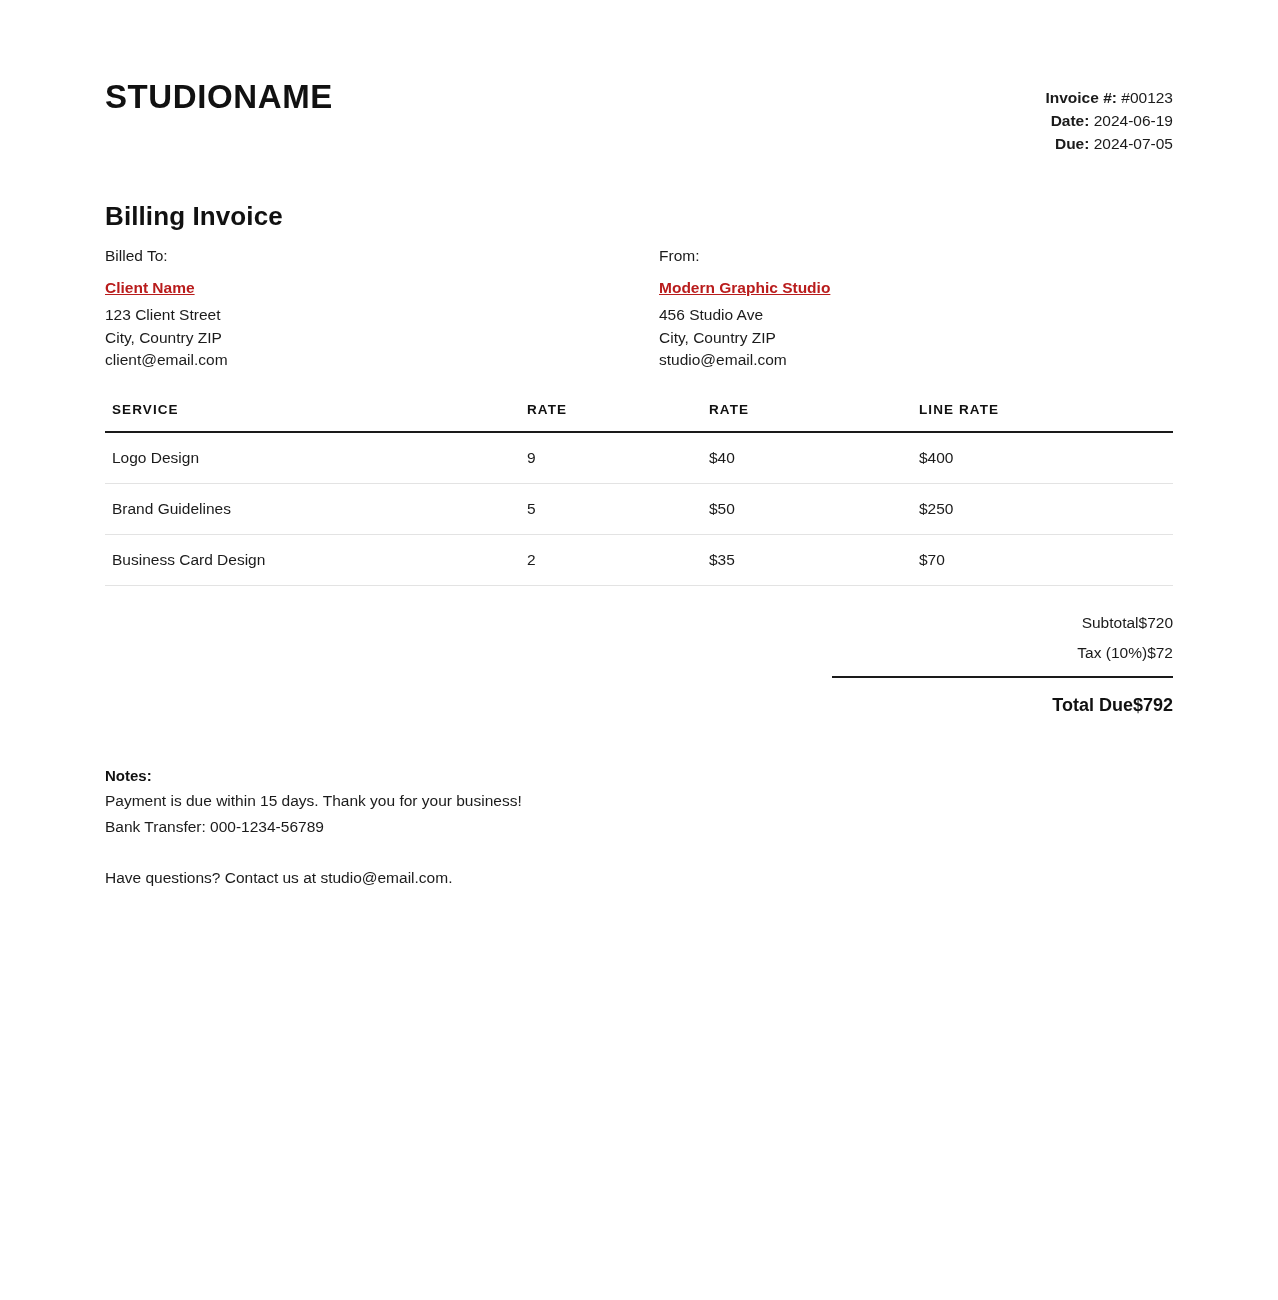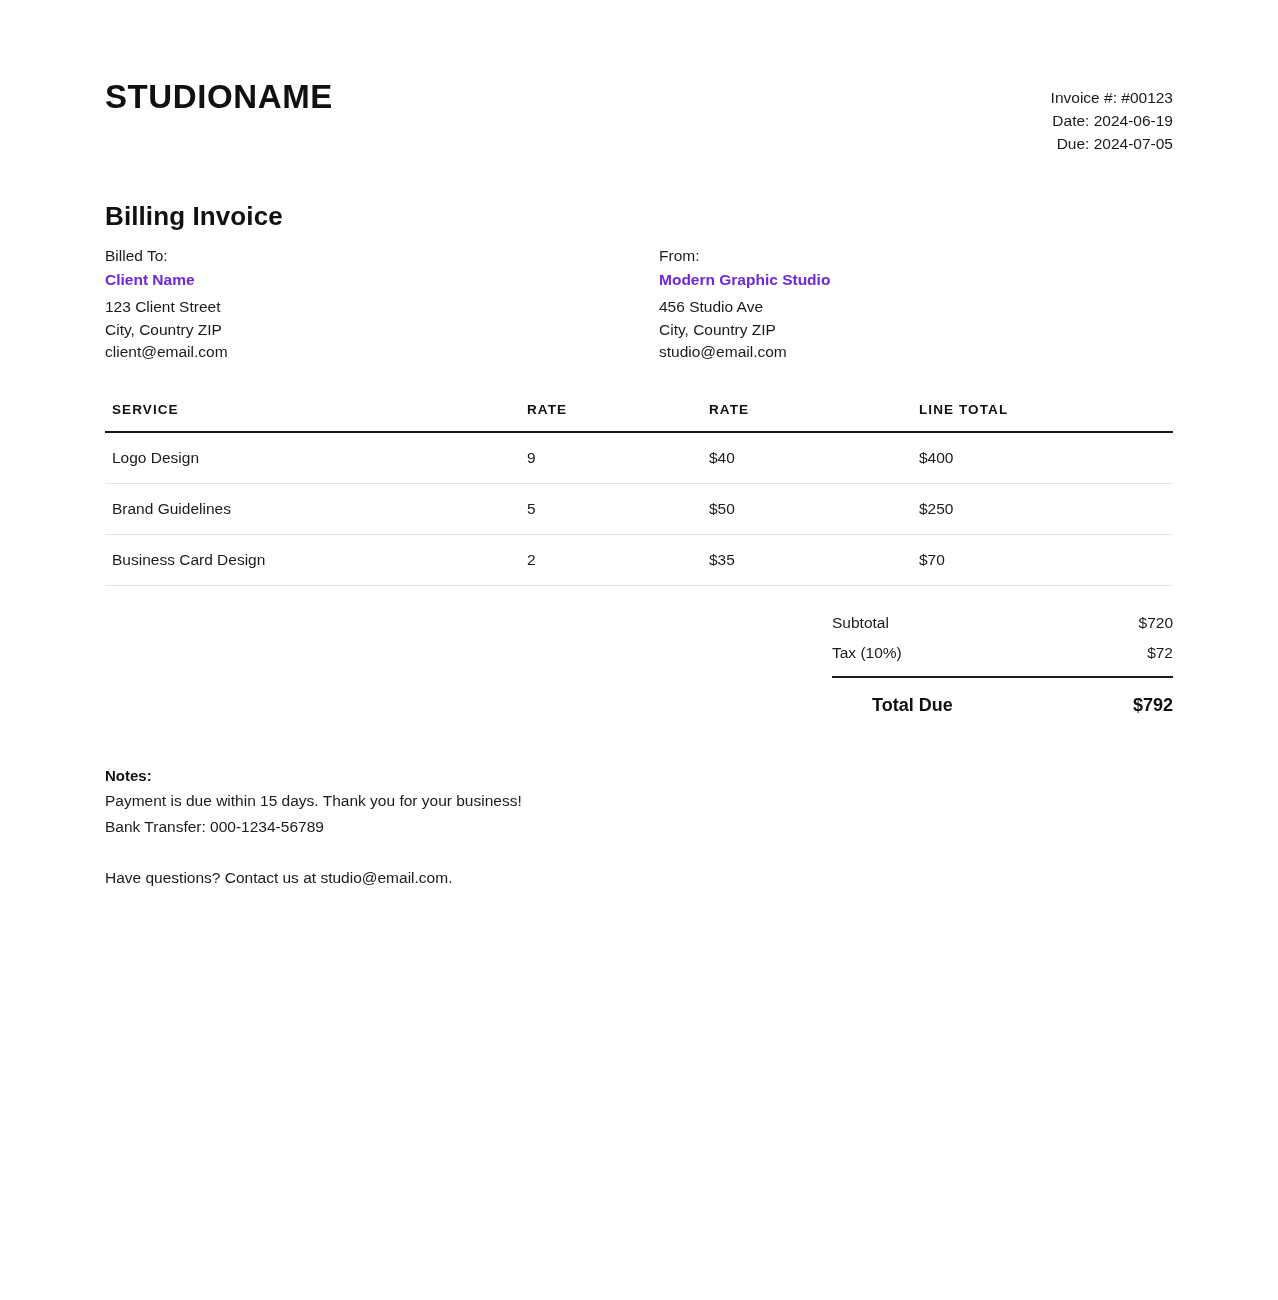--- a/index.html
+++ b/index.html
@@ -48,21 +48,21 @@
   .meta {
     position: absolute;
     right: 0;
     top: 86px;
     text-align: right;
     font-size: 15.5px;
     line-height: 23px;
     color: #1b1b1b;
   }
   .meta-row { white-space: nowrap; }
-  .meta-label { font-weight: 400; margin-left: 24px; }
+  .meta-label { font-weight: 700; margin-left: 24px; }
   .meta-value { font-weight: 400; }
 
   
   .doc-title {
     position: absolute;
     left: 0;
     top: 200px;
     font-size: 26px;
     font-weight: 700;
     line-height: 1.25;
@@ -81,22 +81,23 @@
   .party-label {
     font-size: 15.5px;
     line-height: 24px;
     color: #1b1b1b;
     font-weight: 400;
   }
   .party-name {
     font-size: 15.5px;
     line-height: 24px;
     font-weight: 700;
-    color: #6d28d9;
-    margin-top: 0px;
+    color: #b91c1c;
+    margin-top: 8px;
+    text-decoration: underline;
   }
   .party-lines {
     margin-top: 4px;
     font-size: 15.5px;
     line-height: 22.5px;
     color: #1b1b1b;
   }
   .party-lines div { white-space: nowrap; }
 
   
@@ -134,21 +135,21 @@
 
   
   .totals {
     position: absolute;
     right: 0;
     top: 608px;
     width: 341px;
   }
   .totals-row {
     display: flex;
-    justify-content: space-between;
+    justify-content: flex-end;
     align-items: baseline;
     font-size: 15.5px;
     line-height: 30px;
     color: #1b1b1b;
   }
   .totals-rule {
     border-top: 2.5px solid #1a1a1a;
     margin-top: 8px;
     margin-bottom: 0;
   }
@@ -236,21 +237,21 @@
         <col class="col-service">
         <col class="col-hours">
         <col class="col-rate">
         <col class="col-total">
       </colgroup>
       <thead>
         <tr>
           <th>SERVICE</th>
           <th>RATE</th>
           <th>RATE</th>
-          <th>LINE TOTAL</th>
+          <th>LINE RATE</th>
         </tr>
       </thead>
       <tbody>
         <tr>
           <td>Logo Design</td>
           <td>9</td>
           <td>$40</td>
           <td>$400</td>
         </tr>
         <tr>

